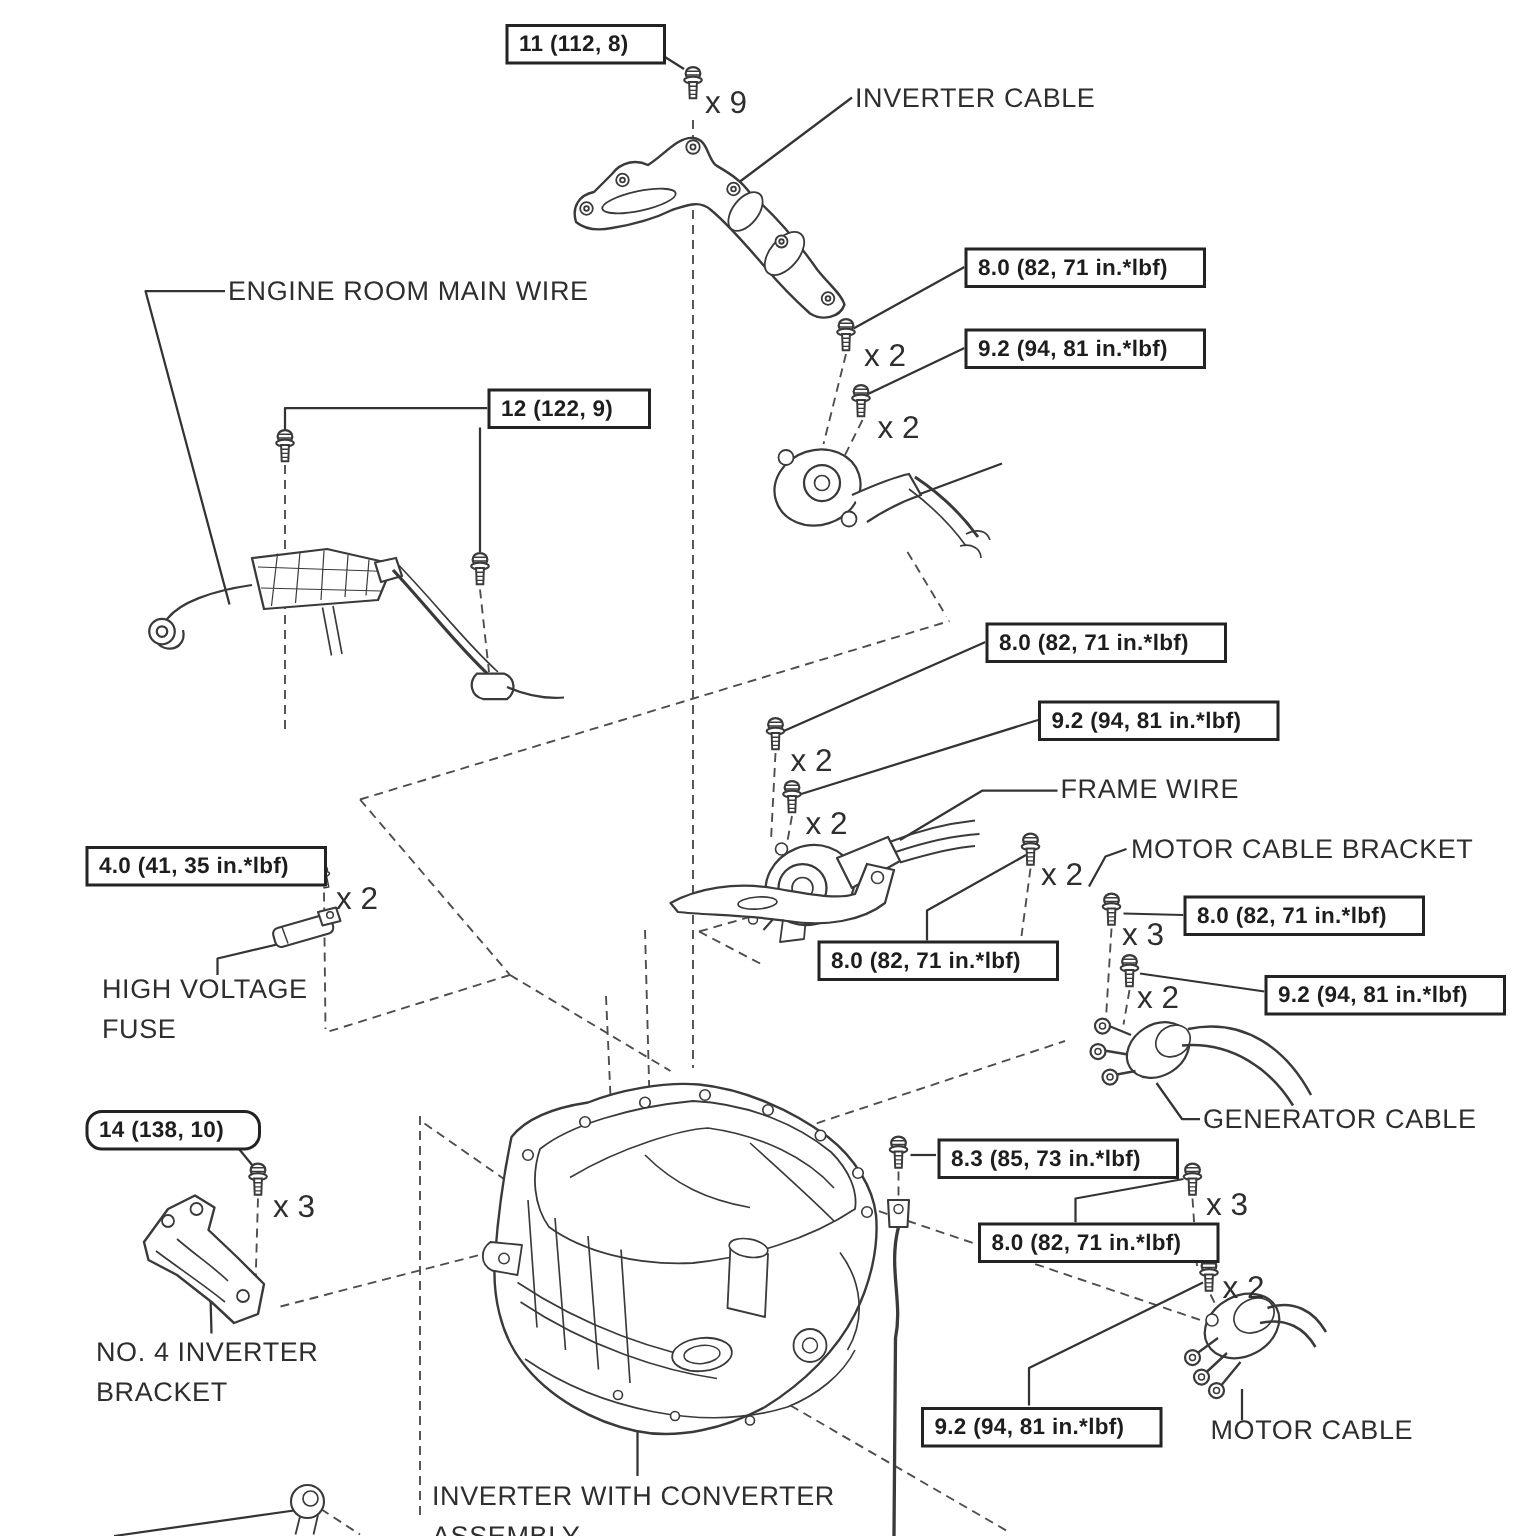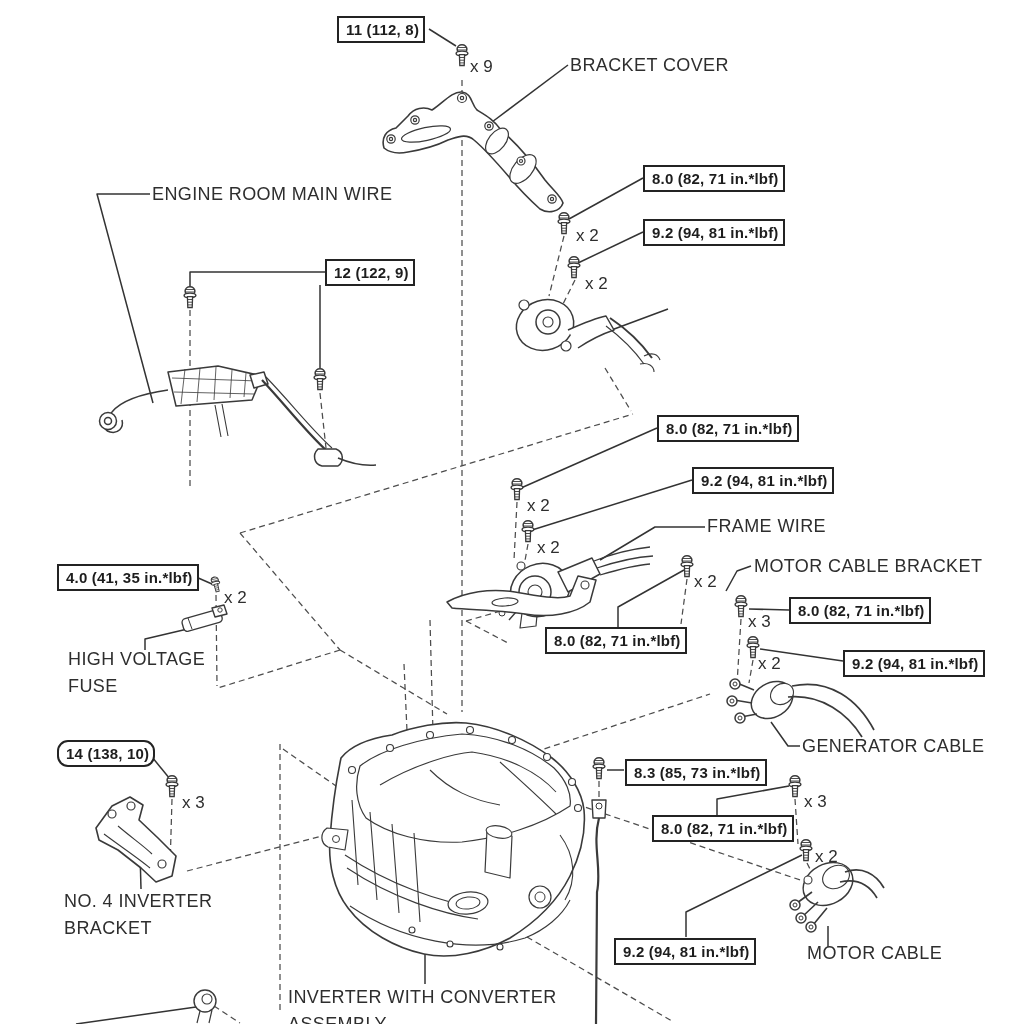--- a/index.html
+++ b/index.html
@@ -1,24 +1,24 @@
 <!DOCTYPE html>
 <html><head>
 <meta charset="utf-8">
 <style>
   html,body{margin:0;padding:0;background:#fff;}
   #page{position:relative;width:1024px;height:1024px;background:#ffffff;overflow:hidden;
         font-family:"Liberation Sans", sans-serif;}
   #art{position:absolute;left:0;top:0;z-index:1;}
   .tq{position:absolute;z-index:3;border:2px solid #232323;background:#fff;
       font-weight:bold;font-size:15px;line-height:19px;color:#1d1d1d;
-      padding:2px 4px 2px 7px;white-space:nowrap;letter-spacing:.2px;}
+      padding:2px 23px 2px 7px;white-space:nowrap;letter-spacing:.2px;}
   .pl{position:absolute;z-index:2;font-size:18px;line-height:27px;color:#2e2e2e;
       white-space:pre-line;letter-spacing:.4px;}
-  .mx{position:absolute;z-index:2;font-size:17px;color:#2e2e2e;white-space:nowrap;}
+  .mx{position:absolute;z-index:2;font-size:21px;color:#2e2e2e;white-space:nowrap;}
 </style>
 </head>
 <body>
 
 <div id="page">
 
 <svg id="art" width="1024" height="1024" viewBox="0 0 1024 1024">
   <defs>
     <g id="bolt">
       <ellipse cx="0" cy="-7" rx="4.9" ry="4.3" fill="#fff" stroke="#3a3a3a" stroke-width="1.5"></ellipse>
@@ -324,21 +324,21 @@
 <div class="tq" style="left:692px;top:467px;">9.2 (94, 81 in.*lbf)</div>
 <div class="tq" style="left:57px;top:564px;">4.0 (41, 35 in.*lbf)</div>
 <div class="tq" style="left:545px;top:627px;">8.0 (82, 71 in.*lbf)</div>
 <div class="tq" style="left:789px;top:597px;">8.0 (82, 71 in.*lbf)</div>
 <div class="tq" style="left:843px;top:650px;">9.2 (94, 81 in.*lbf)</div>
 <div class="tq" style="left:57px;top:740px;border-radius:11px;">14 (138, 10)</div>
 <div class="tq" style="left:625px;top:759px;">8.3 (85, 73 in.*lbf)</div>
 <div class="tq" style="left:652px;top:815px;">8.0 (82, 71 in.*lbf)</div>
 <div class="tq" style="left:614px;top:938px;">9.2 (94, 81 in.*lbf)</div>
 
-<div class="pl" style="left:570px;top:52px;">BRACKET COVER</div>
+<div class="pl" style="left:570px;top:52px;">INVERTER CABLE</div>
 <div class="pl" style="left:152px;top:181px;">ENGINE ROOM MAIN WIRE</div>
 <div class="pl" style="left:707px;top:513px;">FRAME WIRE</div>
 <div class="pl" style="left:68px;top:646px;">HIGH VOLTAGE
 FUSE</div>
 <div class="pl" style="left:754px;top:553px;">MOTOR CABLE BRACKET</div>
 <div class="pl" style="left:802px;top:733px;">GENERATOR CABLE</div>
 <div class="pl" style="left:64px;top:888px;">NO. 4 INVERTER
 BRACKET</div>
 <div class="pl" style="left:761px;top:940px;margin-left:46px;">MOTOR CABLE</div>
 <div class="pl" style="left:288px;top:984px;">INVERTER WITH CONVERTER

